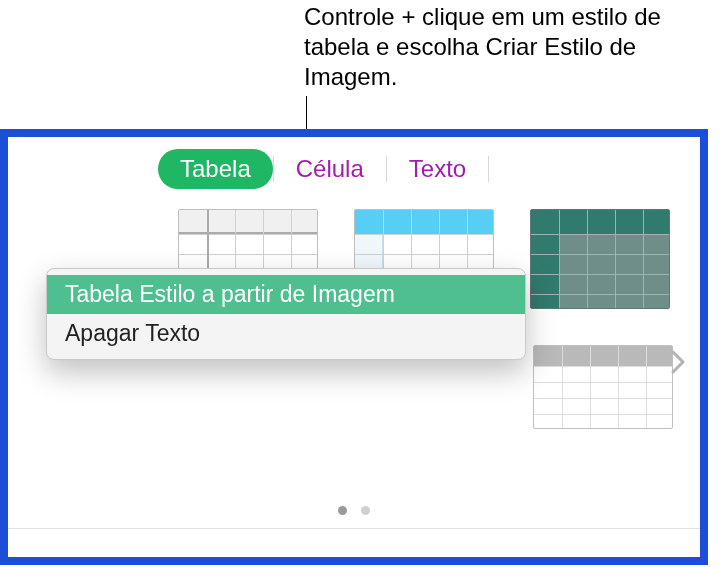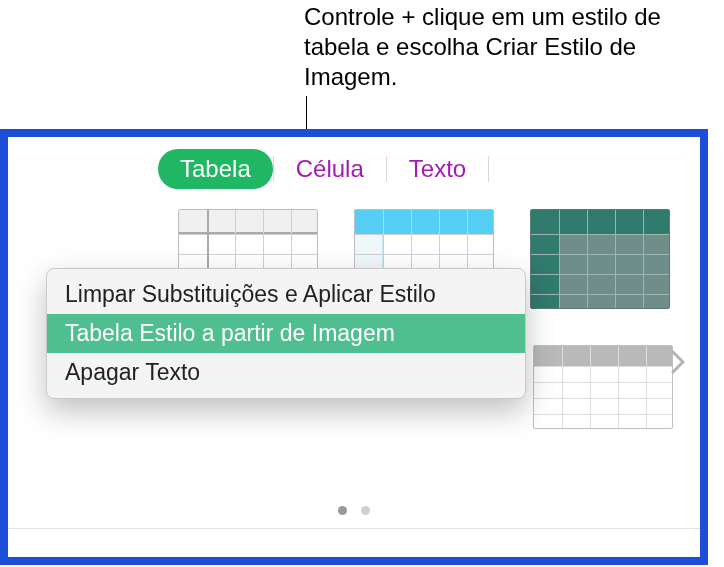--- a/index.html
+++ b/index.html
@@ -252,16 +252,15 @@
   </div>
 
   <div class="page-dots">
     <div class="dot active"></div>
     <div class="dot"></div>
   </div>
   <div class="divider-bottom"></div>
 </div>
 
 <div class="context-menu">
-  <div class="menu-item">Limpar Substituições e Aplicar Estilo</div>
   <div class="menu-item highlight">Tabela Estilo a partir de Imagem</div>
   <div class="menu-item">Apagar Texto</div>
 </div>
 
 </body></html>

